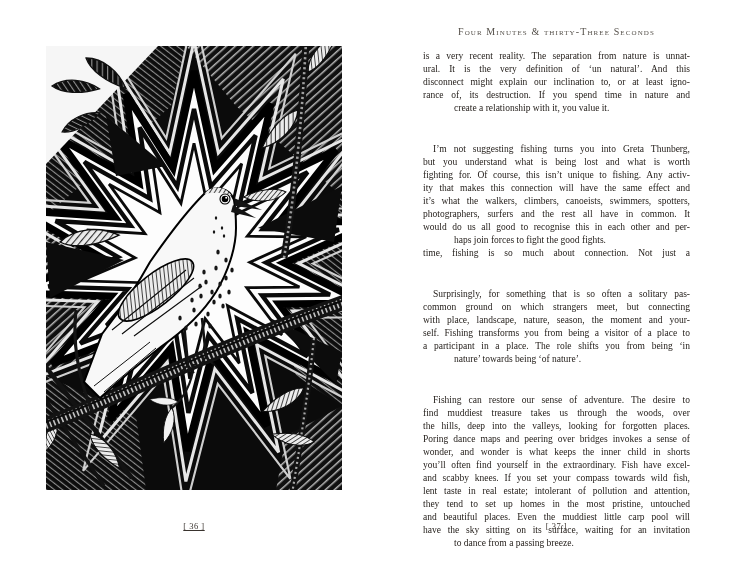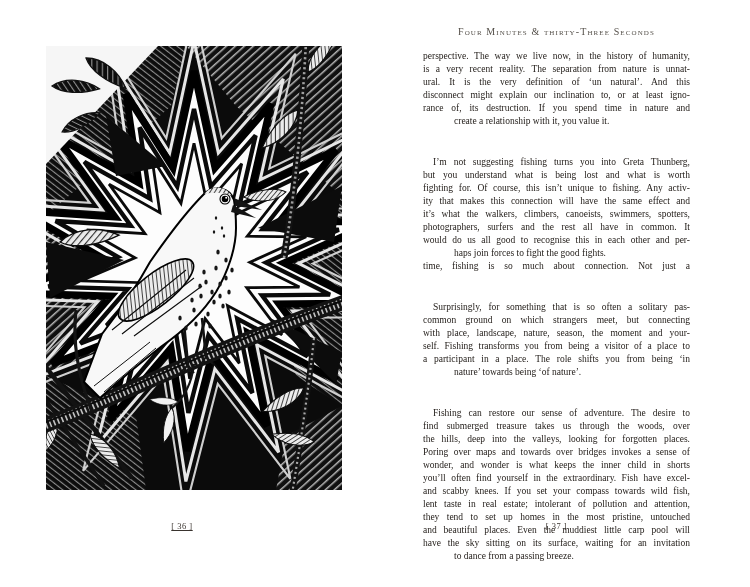--- a/index.html
+++ b/index.html
@@ -8,21 +8,21 @@
   .illustration{position:absolute;left:46px;top:46px;width:296px;height:444px;margin:0;}
   .illustration svg{display:block;width:296px;height:444px;}
   .running-header{position:absolute;left:423px;top:26px;width:267px;text-align:center;
           font-variant:small-caps;font-size:10px;letter-spacing:1.1px;color:#55504a;}
   .body-text{position:absolute;left:423px;top:50px;width:267px;font-size:9.5px;
           line-height:13px;color:#26211d;}
   .line{text-align:justify;text-align-last:justify;white-space:normal;}
   .line.para-end{text-align-last:left;margin-left:31px;}
   .line.indent{text-indent:10px;margin-top:28px;}
   .folio{position:absolute;top:521px;font-size:8.5px;letter-spacing:0.5px;color:#39332e;text-align:center;}
-  .folio-left{left:34px;width:296px;text-decoration:underline;}
+  .folio-left{left:46px;width:296px;text-decoration:underline;}
   .folio-right{left:423px;width:267px;}
 </style>
 </head>
 <body>
 
 <div class="spread">
 
   <figure class="illustration">
     <svg viewBox="0 0 296 444" xmlns="http://www.w3.org/2000/svg">
       <defs>
@@ -139,21 +139,20 @@
         </g>
       </g>
     </svg>
   </figure>
 
   <div class="folio folio-left">[ 36 ]</div>
 
   <header class="running-header">Four Minutes &amp; thirty-Three Seconds</header>
 
   <div class="body-text">
-      <div class="line">perspective. The way we live now, in the history of humanity,</div>
       <div class="line">is a very recent reality. The separation from nature is unnat-</div>
       <div class="line">ural. It is the very definition of ‘un natural’. And this</div>
       <div class="line">disconnect might explain our inclination to, or at least igno-</div>
       <div class="line">rance of, its destruction. If you spend time in nature and</div>
       <div class="line para-end">create a relationship with it, you value it.</div>
       <div class="line indent">I’m not suggesting fishing turns you into Greta Thunberg,</div>
       <div class="line">but you understand what is being lost and what is worth</div>
       <div class="line">fighting for. Of course, this isn’t unique to fishing. Any activ-</div>
       <div class="line">ity that makes this connection will have the same effect and</div>
       <div class="line">it’s what the walkers, climbers, canoeists, swimmers, spotters,</div>
@@ -161,23 +160,23 @@
       <div class="line">would do us all good to recognise this in each other and per-</div>
       <div class="line para-end">haps join forces to fight the good fights.</div>
       <div class="line">time, fishing is so much about connection. Not just a</div>
       <div class="line indent">Surprisingly, for something that is so often a solitary pas-</div>
       <div class="line">common ground on which strangers meet, but connecting</div>
       <div class="line">with place, landscape, nature, season, the moment and your-</div>
       <div class="line">self. Fishing transforms you from being a visitor of a place to</div>
       <div class="line">a participant in a place. The role shifts you from being ‘in</div>
       <div class="line para-end">nature’ towards being ‘of nature’.</div>
       <div class="line indent">Fishing can restore our sense of adventure. The desire to</div>
-      <div class="line">find submerged treasure takes us through the woods, over</div>
+      <div class="line">find muddiest treasure takes us through the woods, over</div>
       <div class="line">the hills, deep into the valleys, looking for forgotten places.</div>
-      <div class="line">Poring over maps and towards over bridges invokes a sense of</div>
+      <div class="line">Poring dance maps and peering over bridges invokes a sense of</div>
       <div class="line">wonder, and wonder is what keeps the inner child in shorts</div>
       <div class="line">you’ll often find yourself in the extraordinary. Fish have excel-</div>
       <div class="line">and scabby knees. If you set your compass towards wild fish,</div>
       <div class="line">lent taste in real estate; intolerant of pollution and attention,</div>
       <div class="line">they tend to set up homes in the most pristine, untouched</div>
       <div class="line">and beautiful places. Even the muddiest little carp pool will</div>
       <div class="line">have the sky sitting on its surface, waiting for an invitation</div>
       <div class="line para-end">to dance from a passing breeze.</div>
     </div>
 

